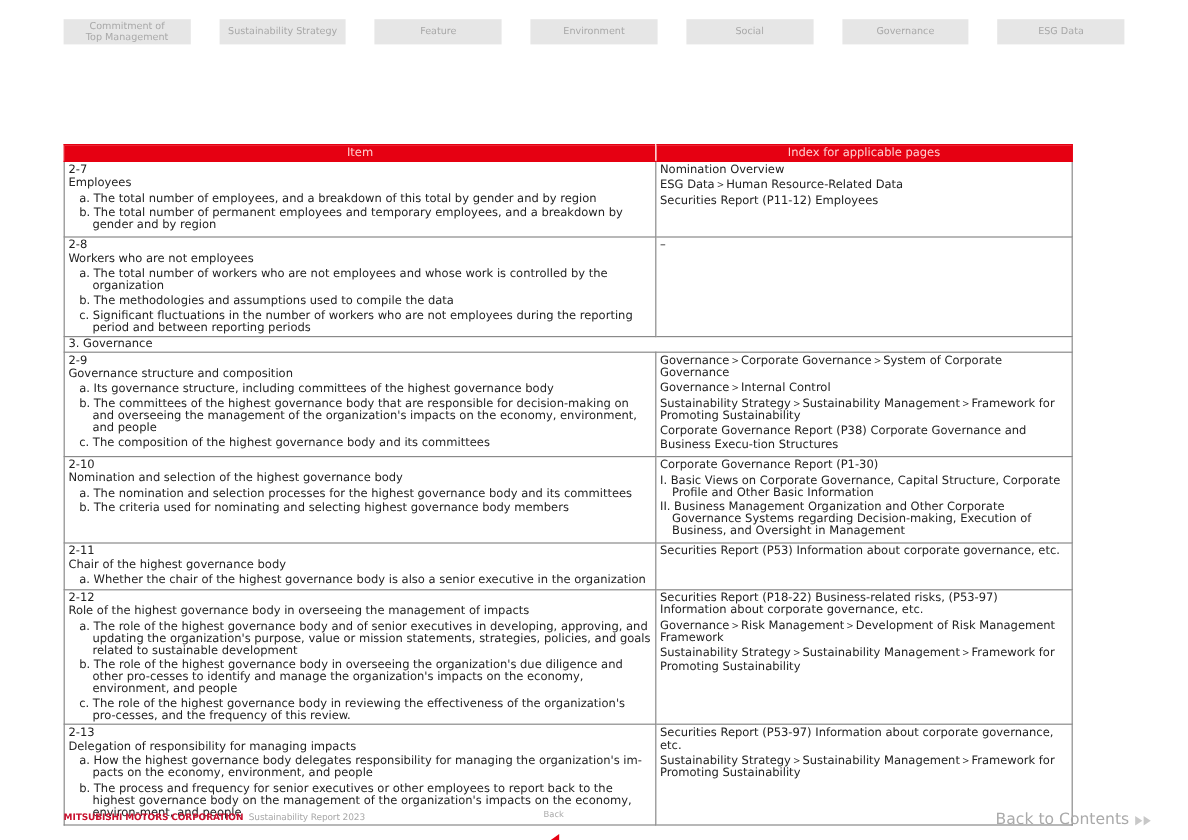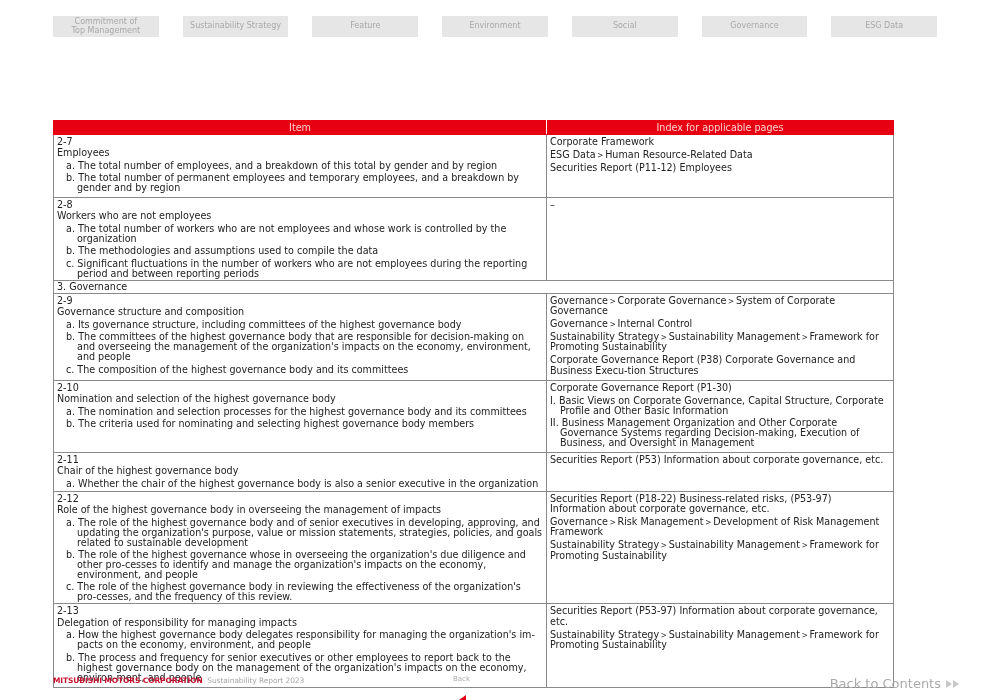--- a/index.html
+++ b/index.html
@@ -68,21 +68,21 @@
   <tbody>
 
     <tr style="height:63px">
       <td>
         <span class="code">2-7</span>
         <span class="ttl">Employees</span>
         <span class="sub">a. The total number of employees, and a breakdown of this total by gender and by region</span>
         <span class="sub">b. The total number of permanent employees and temporary employees, and a breakdown by gender and by region</span>
       </td>
       <td>
-        <span class="ref">Corporate Framework</span>
+        <span class="ref">Nomination Overview</span>
         <span class="ref">ESG Data＞Human Resource-Related Data</span>
         <span class="ref">Securities Report (P11-12) Employees</span>
       </td>
     </tr>
 
     <tr style="height:75px">
       <td>
         <span class="code">2-8</span>
         <span class="ttl">Workers who are not employees</span>
         <span class="sub">a. The total number of workers who are not employees and whose work is controlled by the organization</span>
@@ -137,21 +137,21 @@
       <td>
         <span class="ref">Securities Report (P53) Information about corporate governance, etc.</span>
       </td>
     </tr>
 
     <tr style="height:108px">
       <td>
         <span class="code">2-12</span>
         <span class="ttl">Role of the highest governance body in overseeing the management of impacts</span>
         <span class="sub">a. The role of the highest governance body and of senior executives in developing, approving, and updating the organization's purpose, value or mission statements, strategies, policies, and goals related to sustainable development</span>
-        <span class="sub">b. The role of the highest governance whose in overseeing the organization's due diligence and other pro-cesses to identify and manage the organization's impacts on the economy, environment, and people</span>
+        <span class="sub">b. The role of the highest governance body in overseeing the organization's due diligence and other pro-cesses to identify and manage the organization's impacts on the economy, environment, and people</span>
         <span class="sub">c. The role of the highest governance body in reviewing the effectiveness of the organization's pro-cesses, and the frequency of this review.</span>
       </td>
       <td>
         <span class="ref">Securities Report (P18-22) Business-related risks, (P53-97) Information about corporate governance, etc.</span>
         <span class="ref">Governance＞Risk Management＞Development of Risk Management Framework</span>
         <span class="ref">Sustainability Strategy＞Sustainability Management＞Framework for Promoting Sustainability</span>
       </td>
     </tr>
 
     <tr style="height:84px">

